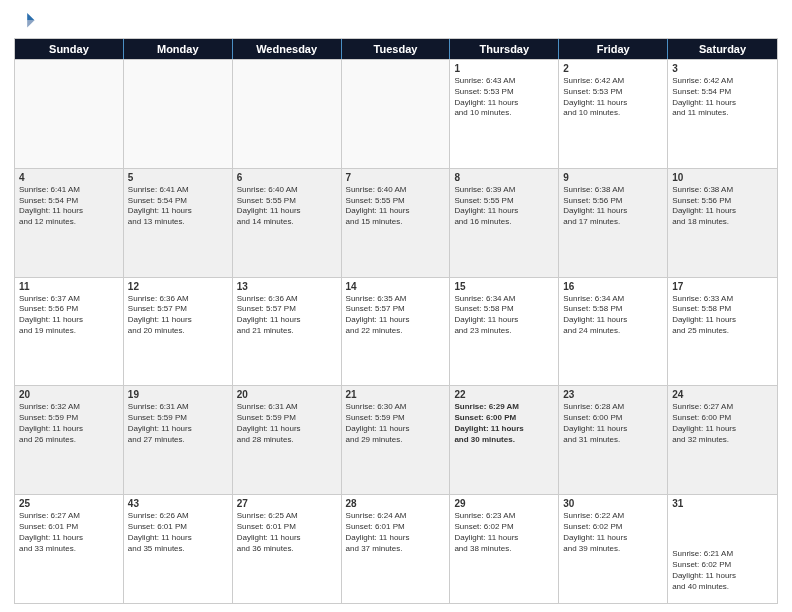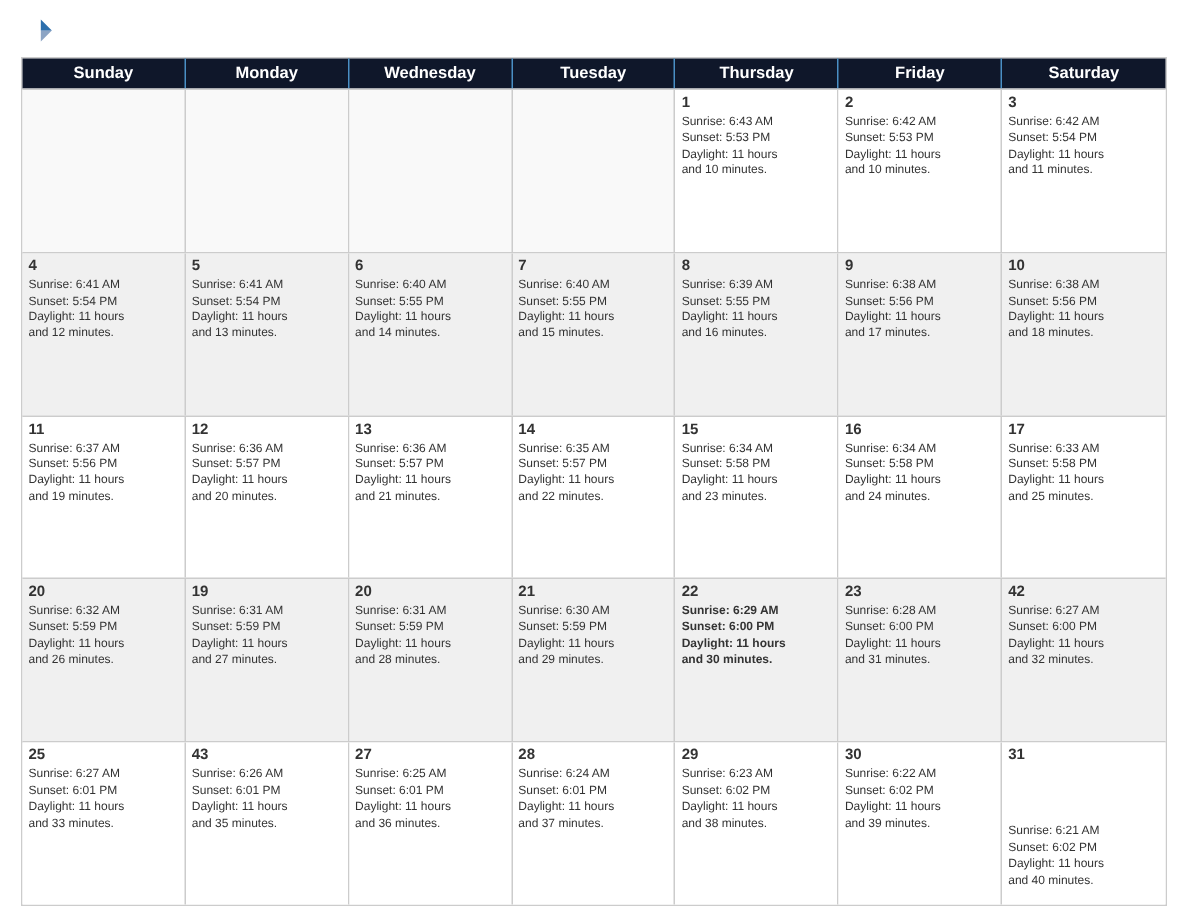--- a/index.html
+++ b/index.html
@@ -312,21 +312,21 @@
 and 30 minutes.</div>
           </div>
           <div class="cal-cell shaded">
             <div class="day-num">23</div>
             <div class="day-info" style="white-space: pre-line;">Sunrise: 6:28 AM
 Sunset: 6:00 PM
 Daylight: 11 hours
 and 31 minutes.</div>
           </div>
           <div class="cal-cell shaded">
-            <div class="day-num">42</div>
+            <div class="day-num">24</div>
             <div class="day-info" style="white-space: pre-line;">Sunrise: 6:27 AM
 Sunset: 6:00 PM
 Daylight: 11 hours
 and 32 minutes.</div>
           </div>
         </div>
         <div class="cal-week">
           <div class="cal-cell">
             <div class="day-num">25</div>
             <div class="day-info" style="white-space: pre-line;">Sunrise: 6:27 AM

